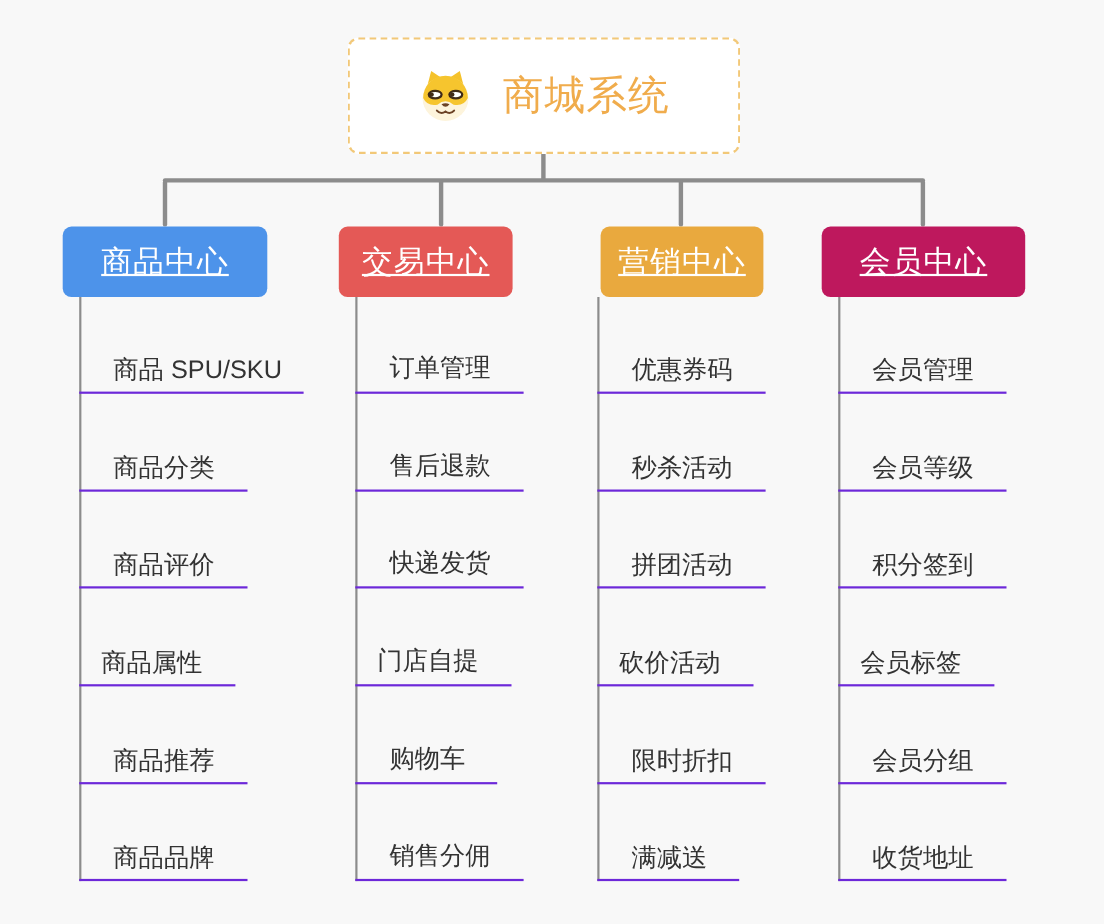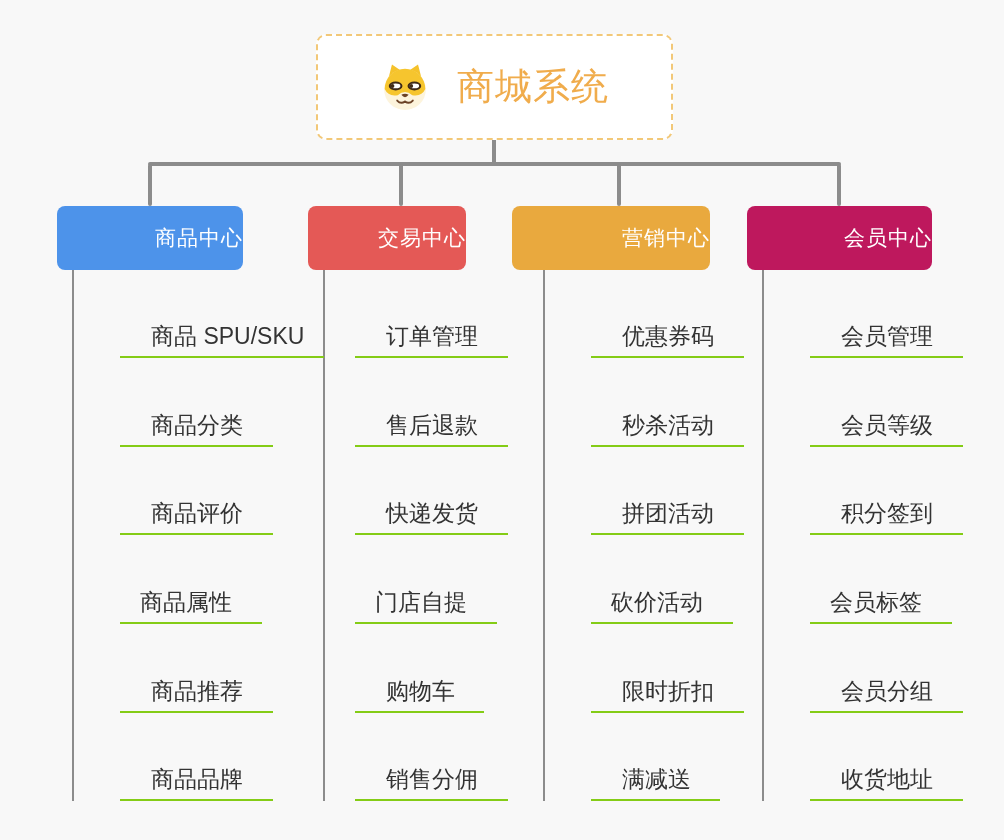--- a/index.html
+++ b/index.html
@@ -39,54 +39,54 @@
   .drop   { top: 164px; width: 4px; height: 42px; border-radius: 2px; }
   .drop-0 { left: 148px; }
   .drop-1 { left: 399px; }
   .drop-2 { left: 617px; }
   .drop-3 { left: 837px; }
 
   
   .branch-node {
     position: absolute; top: 206px; height: 64px;
     border-radius: 8px;
-    display: flex; align-items: center; justify-content: flex-end;
-    color: #FFFFFF; font-size: 21px; letter-spacing: 1px;
+    display: flex; align-items: center; justify-content: center;
+    color: #FFFFFF; font-size: 28px; letter-spacing: 1px;
     white-space: nowrap;
     cursor: default;
+    text-decoration: underline;
   }
   .branch-0 { left: 57px;  width: 186px; }
   .branch-1 { left: 308px; width: 158px; }
-  .branch-2 { left: 512px; width: 198px; }
+  .branch-2 { left: 546px; width: 148px; }
   .branch-3 { left: 747px; width: 185px; }
 
   
   .spine { top: 270px; width: 2px; height: 531px; }
   .spine-0 { left: 72px; }
   .spine-1 { left: 323px; }
   .spine-2 { left: 543px; }
   .spine-3 { left: 762px; }
 
   
   .leaf {
     position: absolute;
     box-sizing: content-box;
     width: 122px;
     padding: 0 0 8px 31px;
-    border-bottom: 2px solid #84cc16;
+    border-bottom: 2px solid #6d28d9;
     font-size: 23px; line-height: 24px;
     color: #333333;
     white-space: nowrap;
     cursor: default;
-    margin-left: 48px;
   }
   .leaf.wide   { width: 173px; }
   .leaf.narrow { width: 98px; }
   .col-0 { left: 72px; }
-  .col-1 { left: 307px; }
+  .col-1 { left: 323px; font-family: Liberation Mono, monospace; }
   .col-2 { left: 543px; }
   .col-3 { left: 762px; }
   .row-0 { top: 324px; }
   .row-1 { top: 413px; }
   .row-2 { top: 501px; }
   .row-3 { top: 590px; padding-left: 20px; }
   .row-4 { top: 679px; }
   .row-5 { top: 767px; }
 </style>
 </head>

